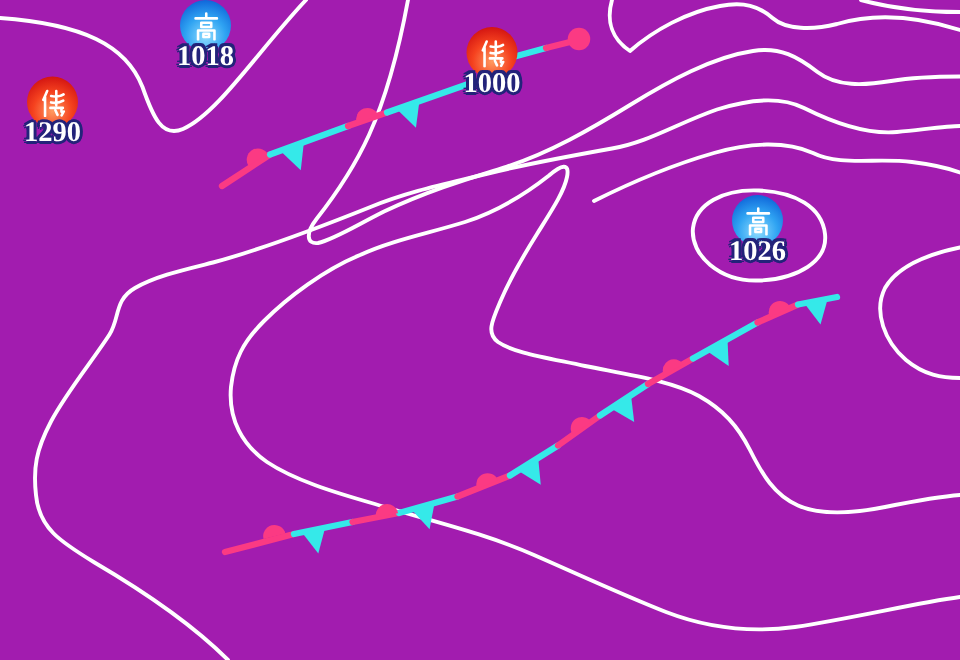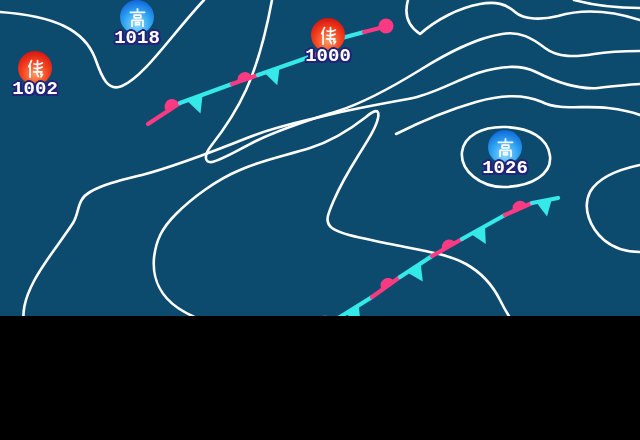--- a/index.html
+++ b/index.html
@@ -1,18 +1,18 @@
 <!DOCTYPE html>
 <html><head>
 <meta charset="utf-8">
 <style>
   html,body{margin:0;padding:0;background:#000;}
   .map{
-    position:relative;width:640px;height:316px;overflow:hidden;
-    background:#0c4a6e;font-family:Liberation Mono, monospace;
+    position:relative;width:640px;height:440px;overflow:hidden;
+    background:#a21caf;font-family:Liberation Serif, serif;
   }
   .map svg.base{position:absolute;left:0;top:0;}
   .psys{position:absolute;width:34px;}
   .pcircle{
     width:34px;height:34px;border-radius:50%;
     display:flex;align-items:center;justify-content:center;
   }
   .pcircle.low{
     background:radial-gradient(circle at 50% 68%, #ff9a60 0%, #f5421f 45%, #cf0f10 85%, #b80d0e 100%);
   }
@@ -94,21 +94,21 @@
         </div>
         <div class="pvalue">1018</div>
       </div>
       <div class="psys" style="left: 18px; top: 51px;">
         <div class="pcircle low">
           <svg viewBox="0 0 16 16" class="kglyph">
             <path d="M4.6 1.4 L2.4 6.4 M3.4 4.8 V15.4 M9.7 1.4 V9.4 M6.8 4.2 C9.2 4.7 12.4 4.3 13.8 3.3 M6.8 7.8 C9.2 8.3 11.8 7.9 13.6 6.8 M6.4 10.9 H13.4 M12.6 10.9 V13 M9.2 12.2 L10.4 14.8 M13.9 12.9 L12.7 15.1" fill="none" stroke="#ffffff" stroke-width="1.45" stroke-linecap="round" stroke-linejoin="round"></path>
           </svg>
           <span class="sr">低</span>
         </div>
-        <div class="pvalue">1002</div>
+        <div class="pvalue">1290</div>
       </div>
       <div class="psys" style="left: 311px; top: 18px;">
         <div class="pcircle low">
           <svg viewBox="0 0 16 16" class="kglyph">
             <path d="M4.6 1.4 L2.4 6.4 M3.4 4.8 V15.4 M9.7 1.4 V9.4 M6.8 4.2 C9.2 4.7 12.4 4.3 13.8 3.3 M6.8 7.8 C9.2 8.3 11.8 7.9 13.6 6.8 M6.4 10.9 H13.4 M12.6 10.9 V13 M9.2 12.2 L10.4 14.8 M13.9 12.9 L12.7 15.1" fill="none" stroke="#ffffff" stroke-width="1.45" stroke-linecap="round" stroke-linejoin="round"></path>
           </svg>
           <span class="sr">低</span>
         </div>
         <div class="pvalue">1000</div>
       </div>

